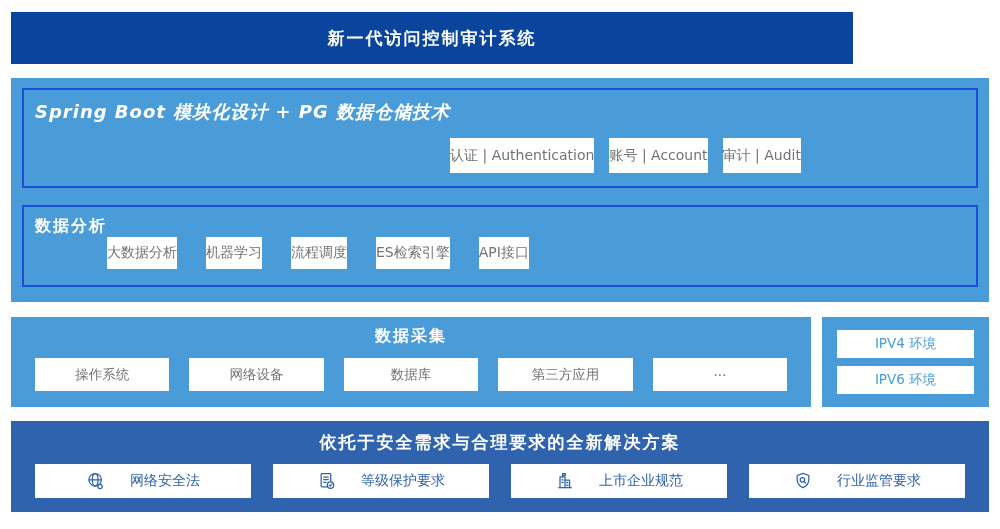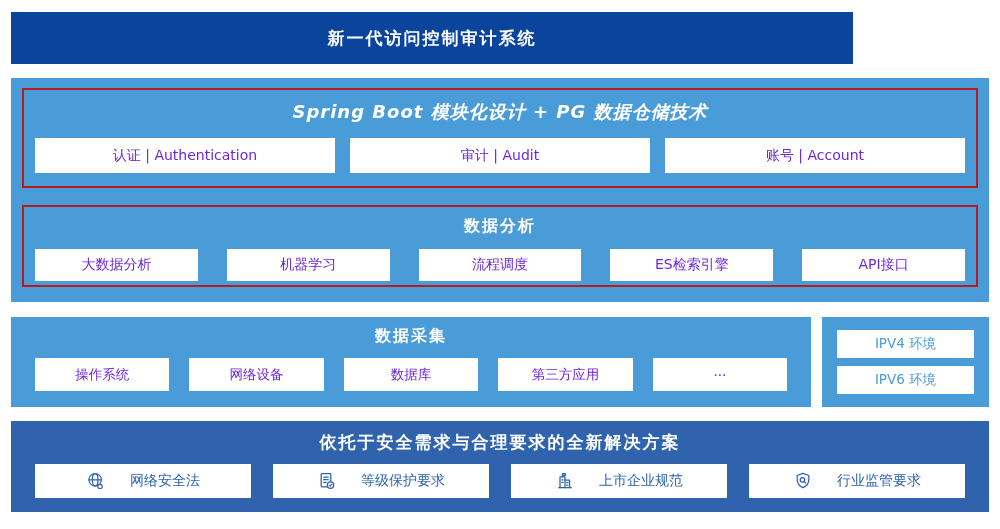--- a/index.html
+++ b/index.html
@@ -20,39 +20,39 @@
     color: #ffffff; font-size: 17px; font-weight: bold; letter-spacing: 2px;
   }
 
   
   .arch-section {
     position: absolute; left: 11px; top: 78px; width: 978px; height: 224px;
     background: #4a9cd9;
   }
   .frame {
     margin: 10px 11px 16px 11px;
-    border: 2px solid #b91c1c;
-    display: flex; flex-direction: column;
+    border: 2px solid #1d4ed8;
+    display: flex; flex-direction: row;
   }
   .frame-1 { height: 100px; padding: 8px 11px 13px 11px; }
-  .frame-2 { height: 82px; margin-top: 17px; padding: 5px 11px 4px 11px; }
+  .frame-2 { height: 82px; margin-top: 17px; padding: 5px 11px 16px 11px; }
   .frame-title {
     text-align: center; color: #ffffff; font-weight: bold;
     letter-spacing: 1px; line-height: 28px;
   }
   .frame-1 .frame-title { font-size: 18px; font-style: italic; }
   .frame-2 .frame-title { font-size: 16px; letter-spacing: 2px; font-style: normal; }
 
   .row { display: flex; margin-top: auto; }
   .row-4 { gap: 15px; height: 35px; }
   .row-5 { gap: 29px; height: 32px; }
   .wbox {
     background: #ffffff; flex: 1;
     display: flex; align-items: center; justify-content: center;
-    font-size: 14px; color: #6d28d9; white-space: nowrap;
+    font-size: 14px; color: #737373; white-space: nowrap;
   }
 
   
   .collect-section {
     position: absolute; left: 11px; top: 317px; width: 800px; height: 90px;
     background: #4a9cd9;
     display: flex; flex-direction: column;
     padding: 5px 24px 16px 24px;
   }
   .collect-title {
@@ -104,22 +104,22 @@
   <div class="banner">
     <span>新一代访问控制审计系统</span>
   </div>
 
   <div class="arch-section">
 
     <div class="frame frame-1">
       <div class="frame-title">Spring Boot 模块化设计 + PG 数据仓储技术</div>
       <div class="row row-4">
         <div class="wbox">认证 | Authentication</div>
+        <div class="wbox">账号 | Account</div>
         <div class="wbox">审计 | Audit</div>
-        <div class="wbox">账号 | Account</div>
       </div>
     </div>
 
     <div class="frame frame-2">
       <div class="frame-title">数据分析</div>
       <div class="row row-5">
         <div class="wbox">大数据分析</div>
         <div class="wbox">机器学习</div>
         <div class="wbox">流程调度</div>
         <div class="wbox">ES检索引擎</div>

